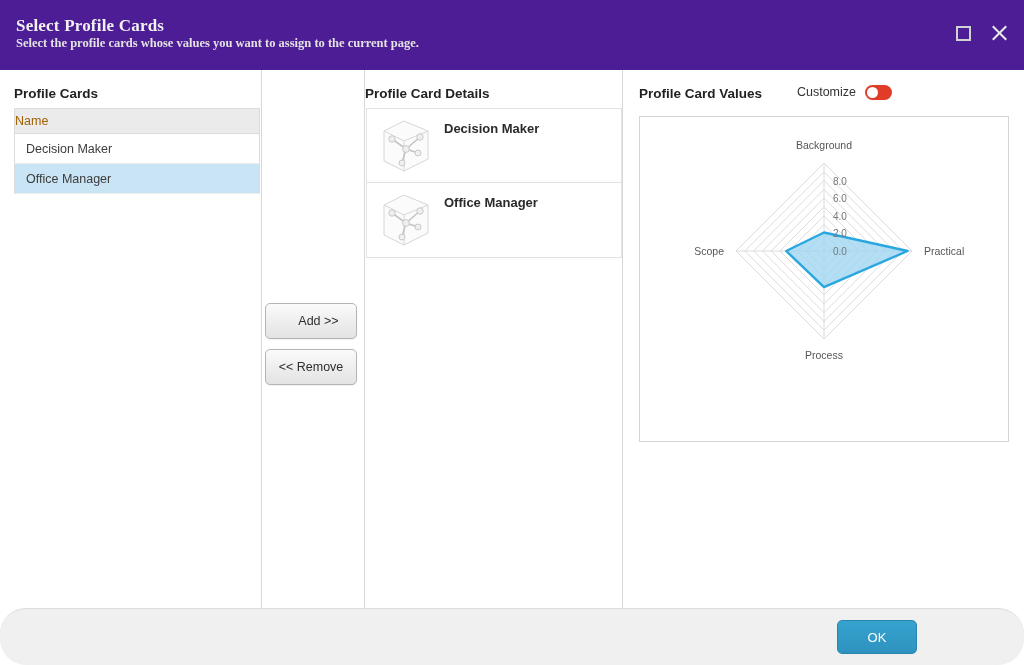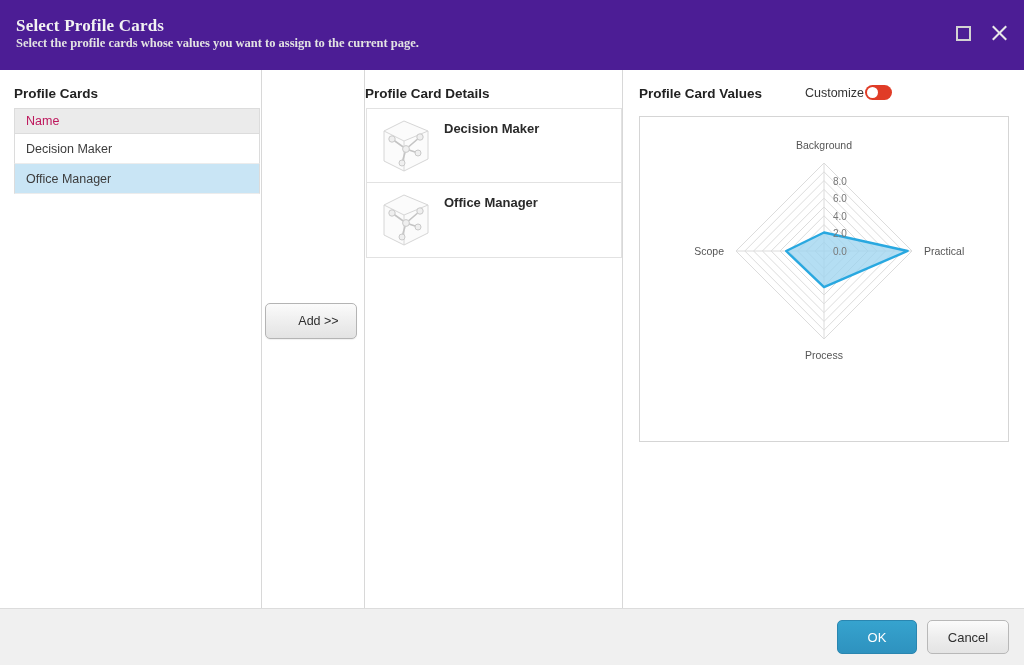--- a/index.html
+++ b/index.html
@@ -80,22 +80,21 @@
 
   
   .list-box {
     position: absolute; left: 14px; top: 38px;
     width: 246px; height: 100px;
   }
   .list-head {
     height: 26px; background: #ebebeb;
     border: 1px solid #dcdcdc;
     display: flex; align-items: center;
-    padding-left: 11px;
-    font-size: 12.5px; color: #be185d;
+    font-size: 12.5px; color: #a16207;
   }
   .list-row {
     height: 30px;
     border-left: 1px solid #dcdcdc;
     border-right: 1px solid #dcdcdc;
     border-bottom: 1px solid #ececec;
     display: flex; align-items: center;
     padding-left: 11px;
     font-size: 12.5px; color: #3c3c3c;
     background: #ffffff;
@@ -139,21 +138,21 @@
     flex: 0 0 auto;
   }
   .detail-name {
     margin: 12px 0 0 12px;
     font-size: 13px; font-weight: bold; color: #2a2a2a;
   }
 
   
   .customize-wrap {
     position: absolute; right: 14px; top: 15px;
-    display: flex; align-items: center; gap: 1px;
+    display: flex; gap: 9px;
   }
   .customize-label { font-size: 12.5px; color: #333; }
   .toggle {
     position: relative;
     width: 27px; height: 15px;
     border-radius: 8px;
     background: #e03c27;
     cursor: pointer;
   }
   .toggle .knob {
@@ -170,20 +169,21 @@
     background: #ffffff;
   }
   .chart-svg { display: block; }
 
   
   .footer {
     position: absolute; left: 0; top: 608px;
     width: 1024px; height: 57px;
     background: #f0f0f0;
     border-top: 1px solid #dcdcdc;
+    border-radius: 26px;
   }
   .foot-btn {
     position: absolute; top: 11px;
     height: 34px;
     border-radius: 5px;
     font-size: 13px;
     display: flex; align-items: center; justify-content: center;
     cursor: pointer;
   }
   .btn-ok {
@@ -229,20 +229,21 @@
       <div class="list-head">Name</div>
       <div class="list-row">
         <span>Decision Maker</span>
       </div>
       <div class="list-row selected">
         <span>Office Manager</span>
       </div>
     </div>
 
     <div class="xfer-btn btn-add">Add &gt;&gt;</div>
+    <div class="xfer-btn btn-remove">&lt;&lt; Remove</div>
 
     <div class="detail-box">
       <div class="detail-card">
         <svg class="thumb" viewBox="0 0 52 54">
           <g fill="none" stroke="#d6d6d6" stroke-width="1">
             <path d="M4 12 L24 2 L48 12 L48 40 L24 52 L4 42 Z" fill="#fbfbfb"></path>
             <path d="M4 12 L24 22 L48 12"></path>
             <path d="M24 22 L24 52"></path>
           </g>
           <g stroke="#c4c4c4" stroke-width="1.6" fill="none">
@@ -317,16 +318,15 @@
           <text x="284" y="138" text-anchor="start" font-family="&quot;Liberation Sans&quot;, sans-serif" font-size="10.5" fill="#555555">Practical</text>
           <text x="184" y="242" text-anchor="middle" font-family="&quot;Liberation Sans&quot;, sans-serif" font-size="10.5" fill="#555555">Process</text>
           <text x="84" y="138" text-anchor="end" font-family="&quot;Liberation Sans&quot;, sans-serif" font-size="10.5" fill="#555555">Scope</text>
         </svg>
     </div>
 
   </div>
 
   <div class="footer">
     <div class="foot-btn btn-ok">OK</div>
-    <div class="foot-btn btn-cancel">Cancel</div>
   </div>
 
 </div>
 
 </body></html>

